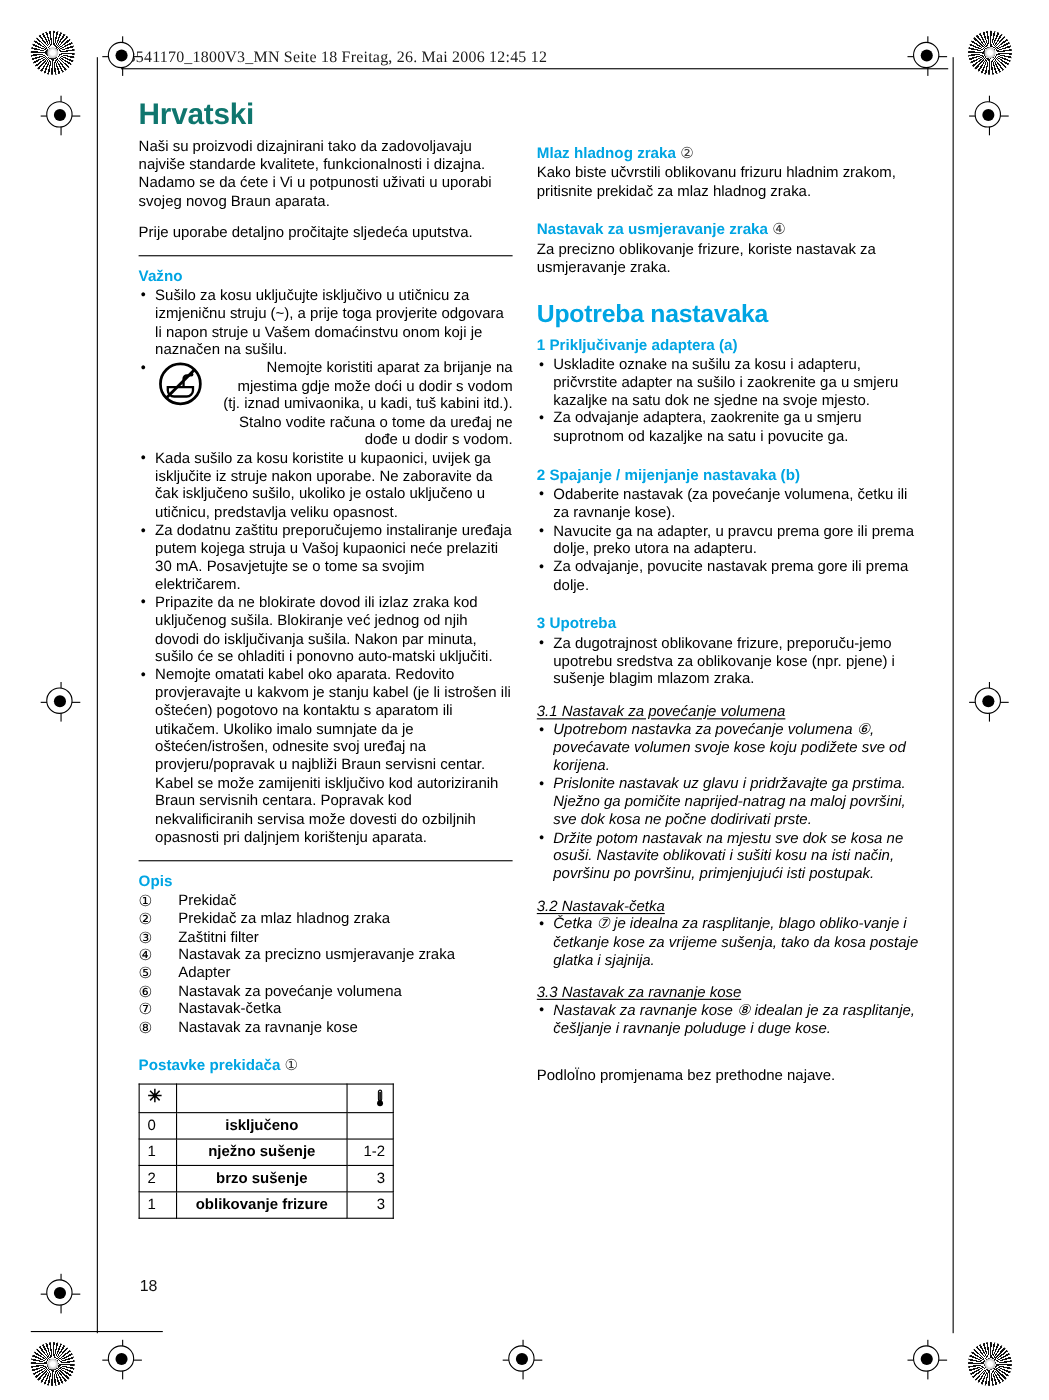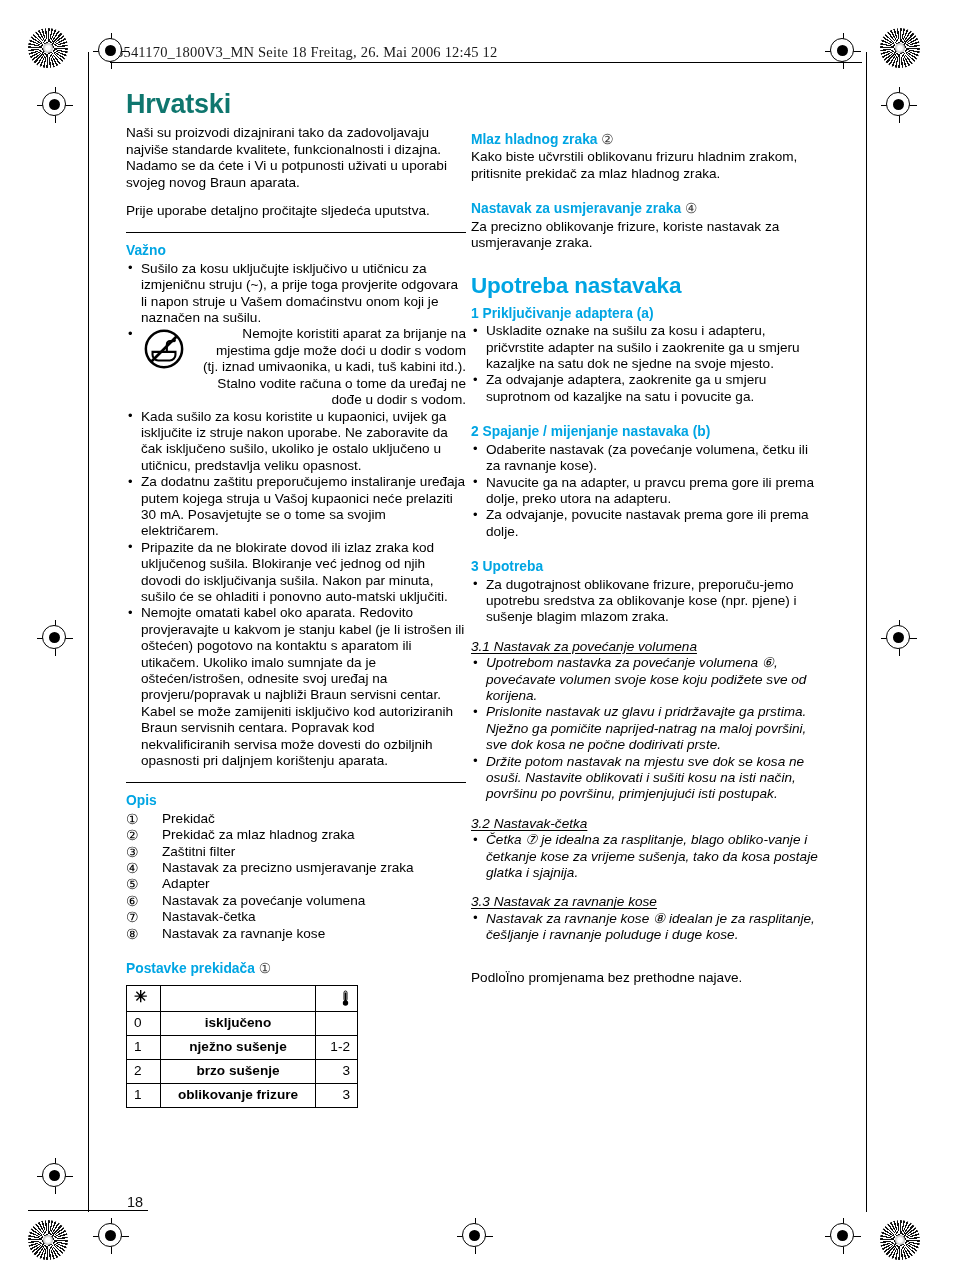--- a/index.html
+++ b/index.html
@@ -80,21 +80,21 @@
   }
 
   
   .col {
     position: absolute;
     width: 340px;
     font-size: 13.6px;
     line-height: 16.4px;
   }
   .col.left  { left: 126px; top: 96px; }
-  .col.right { left: 471px; top: 132px; width: 348px; }
+  .col.right { left: 488px; top: 132px; width: 348px; }
 
   h1.lang {
     color: #0f766e;
     font-size: 27px;
     font-weight: bold;
     margin: 0 0 13px 0;
     letter-spacing: -0.2px;
   }
   h2.big {
     color: #00a5e3;
@@ -189,21 +189,21 @@
   table.settings td.c2 { text-align: center; font-weight: bold; }
   table.settings td.c3 { width: 42px; text-align: right; }
   table.settings tr.head td { height: 26px; }
   .fan-glyph { font-size: 16px; font-weight: bold; line-height: 1; }
   .therm-glyph svg { display: block; }
 
   
   .pageno {
     position: absolute;
     left: 127px;
-    top: 1194px;
+    top: 1162px;
     font-size: 14.5px;
     color: #111;
   }
 </style>
 </head>
 <body>
 
 <div id="page">
 
   <div class="starburst" style="left:28px; top:28px;"></div>

